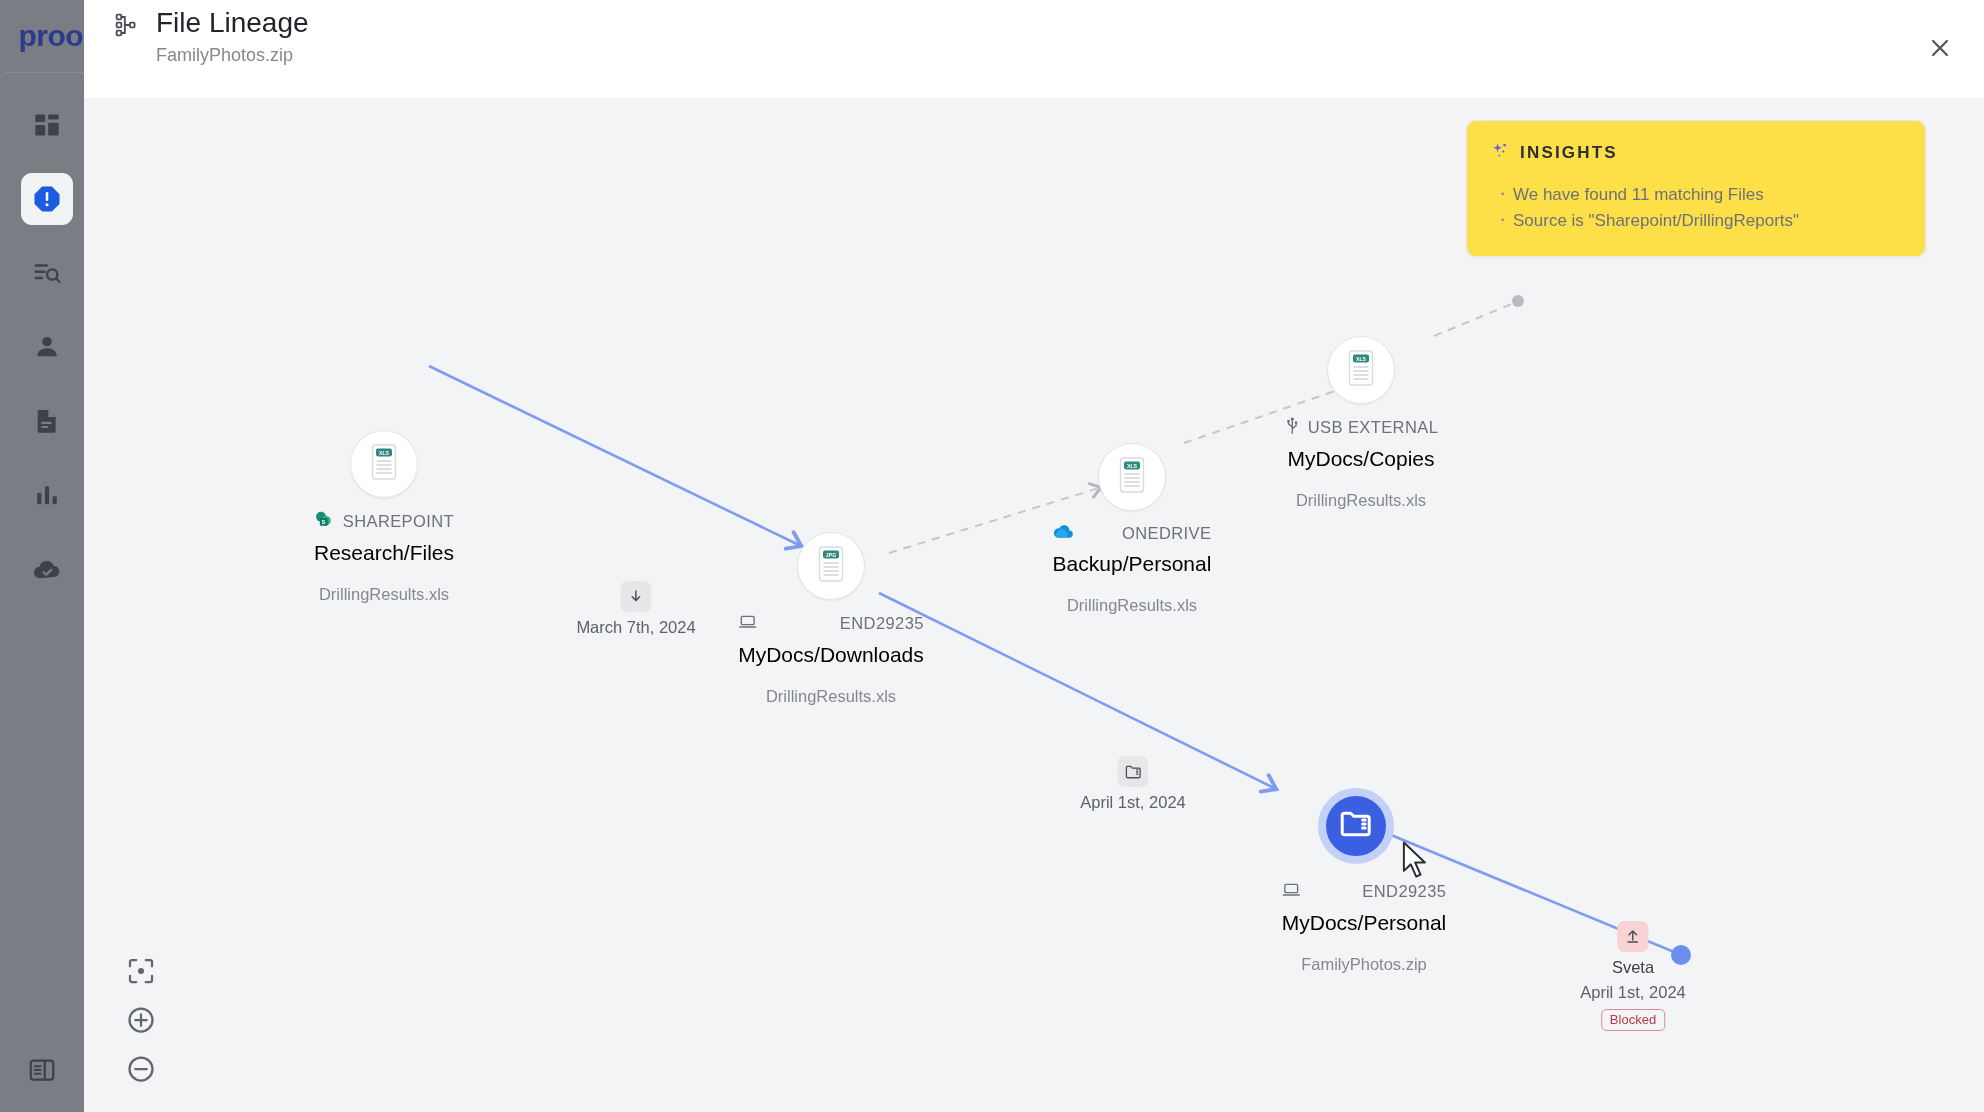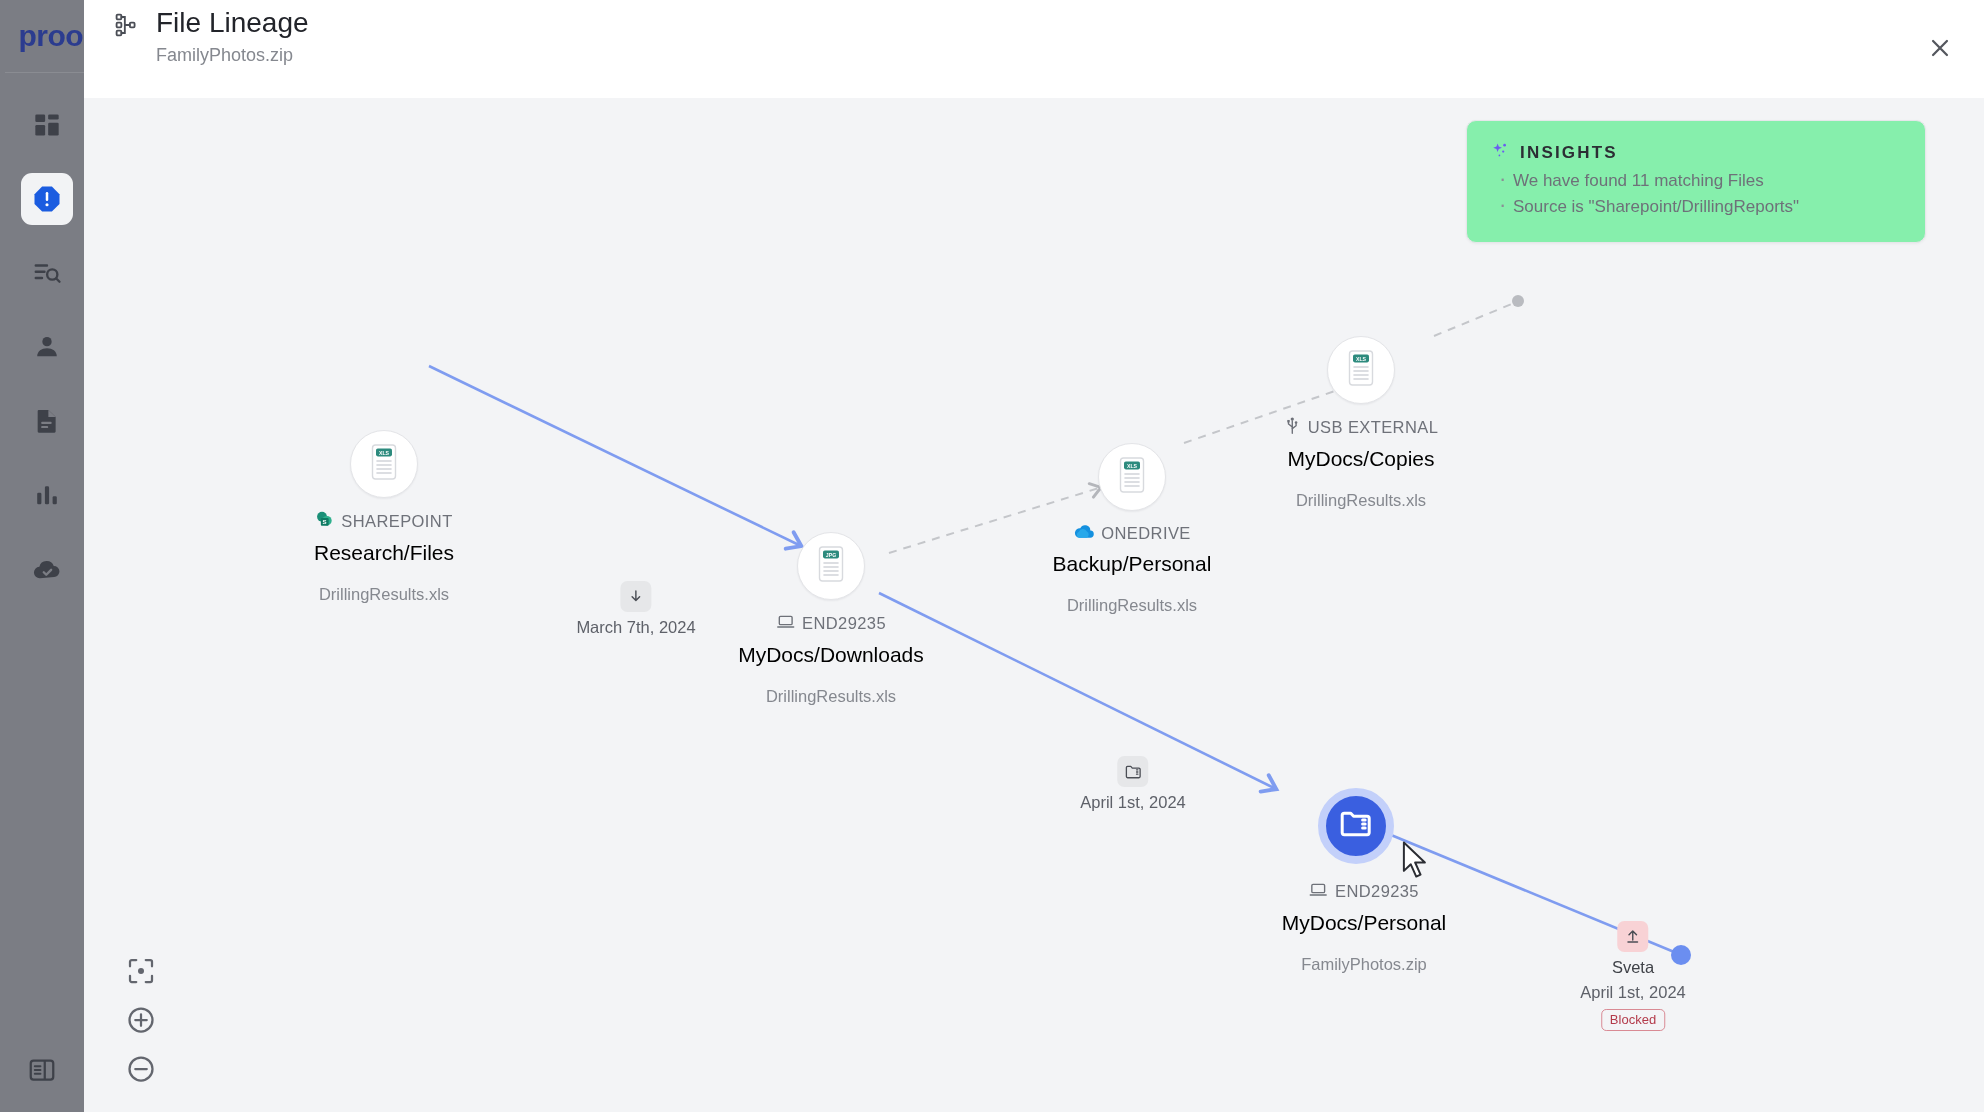--- a/index.html
+++ b/index.html
@@ -64,21 +64,21 @@
   .node-circle.selected {
     width: 76px; height: 76px; background: #3a5fe0; border: 8px solid #c3d0fa;
     box-shadow: none;
   }
   .node-labels {
     position: absolute; top: 80px; left: 34px; transform: translateX(-50%);
     text-align: center; white-space: nowrap;
   }
   .node-circle.selected + .node-labels { top: 92px; left: 46px; }
   .node-src {
-    display: flex; align-items: center; justify-content: center; gap: 7px;
+    display: flex; align-items: center; justify-content: space-between; gap: 7px;
     font-size: 16.5px; color: #6e7179; letter-spacing: .4px;
   }
   .node-title { font-size: 21px; color: #000000; margin-top: 8px; }
   .node-file { font-size: 16.5px; color: #85888f; margin-top: 20px; }
 
   
   .edge-label { position: absolute; text-align: center; transform: translateX(-50%); white-space: nowrap; }
   .edge-chip {
     width: 31px; height: 31px; border-radius: 7px; background: #e6e7e9;
     display: inline-flex; align-items: center; justify-content: center;
@@ -88,28 +88,28 @@
   .edge-text.name { color: #3f4248; }
   .blocked-badge {
     display: inline-block; margin-top: 7px; padding: 2px 8px 3px 8px;
     border: 1px solid #d98a94; border-radius: 5px; color: #b33a4a;
     font-size: 13px; background: transparent;
   }
 
   
   .insights {
     position: absolute; right: 58px; top: 22px; width: 460px;
-    background: #86efac; border: 1px solid #e6e7ea; border-radius: 10px;
+    background: #fde047; border: 1px solid #e6e7ea; border-radius: 10px;
     padding: 20px 24px 22px 24px; box-shadow: 0 1px 3px rgba(20,20,40,.05);
   }
   .insights-head { display: flex; align-items: center; gap: 9px; }
   .insights-title {
     font-size: 17px; font-weight: 700; letter-spacing: 2.2px; color: #2c2e34;
   }
-  .insights-list { margin-top: 3px; list-style: none; }
+  .insights-list { margin-top: 17px; list-style: none; }
   .insights-list li {
     font-size: 17px; color: #6e7179; line-height: 26px;
     padding-left: 22px; position: relative;
   }
   .insights-list li::before {
     content: "·"; position: absolute; left: 8px; top: -2px; font-size: 22px; color: #8b8e95;
   }
 
   
   .zoom-controls {

